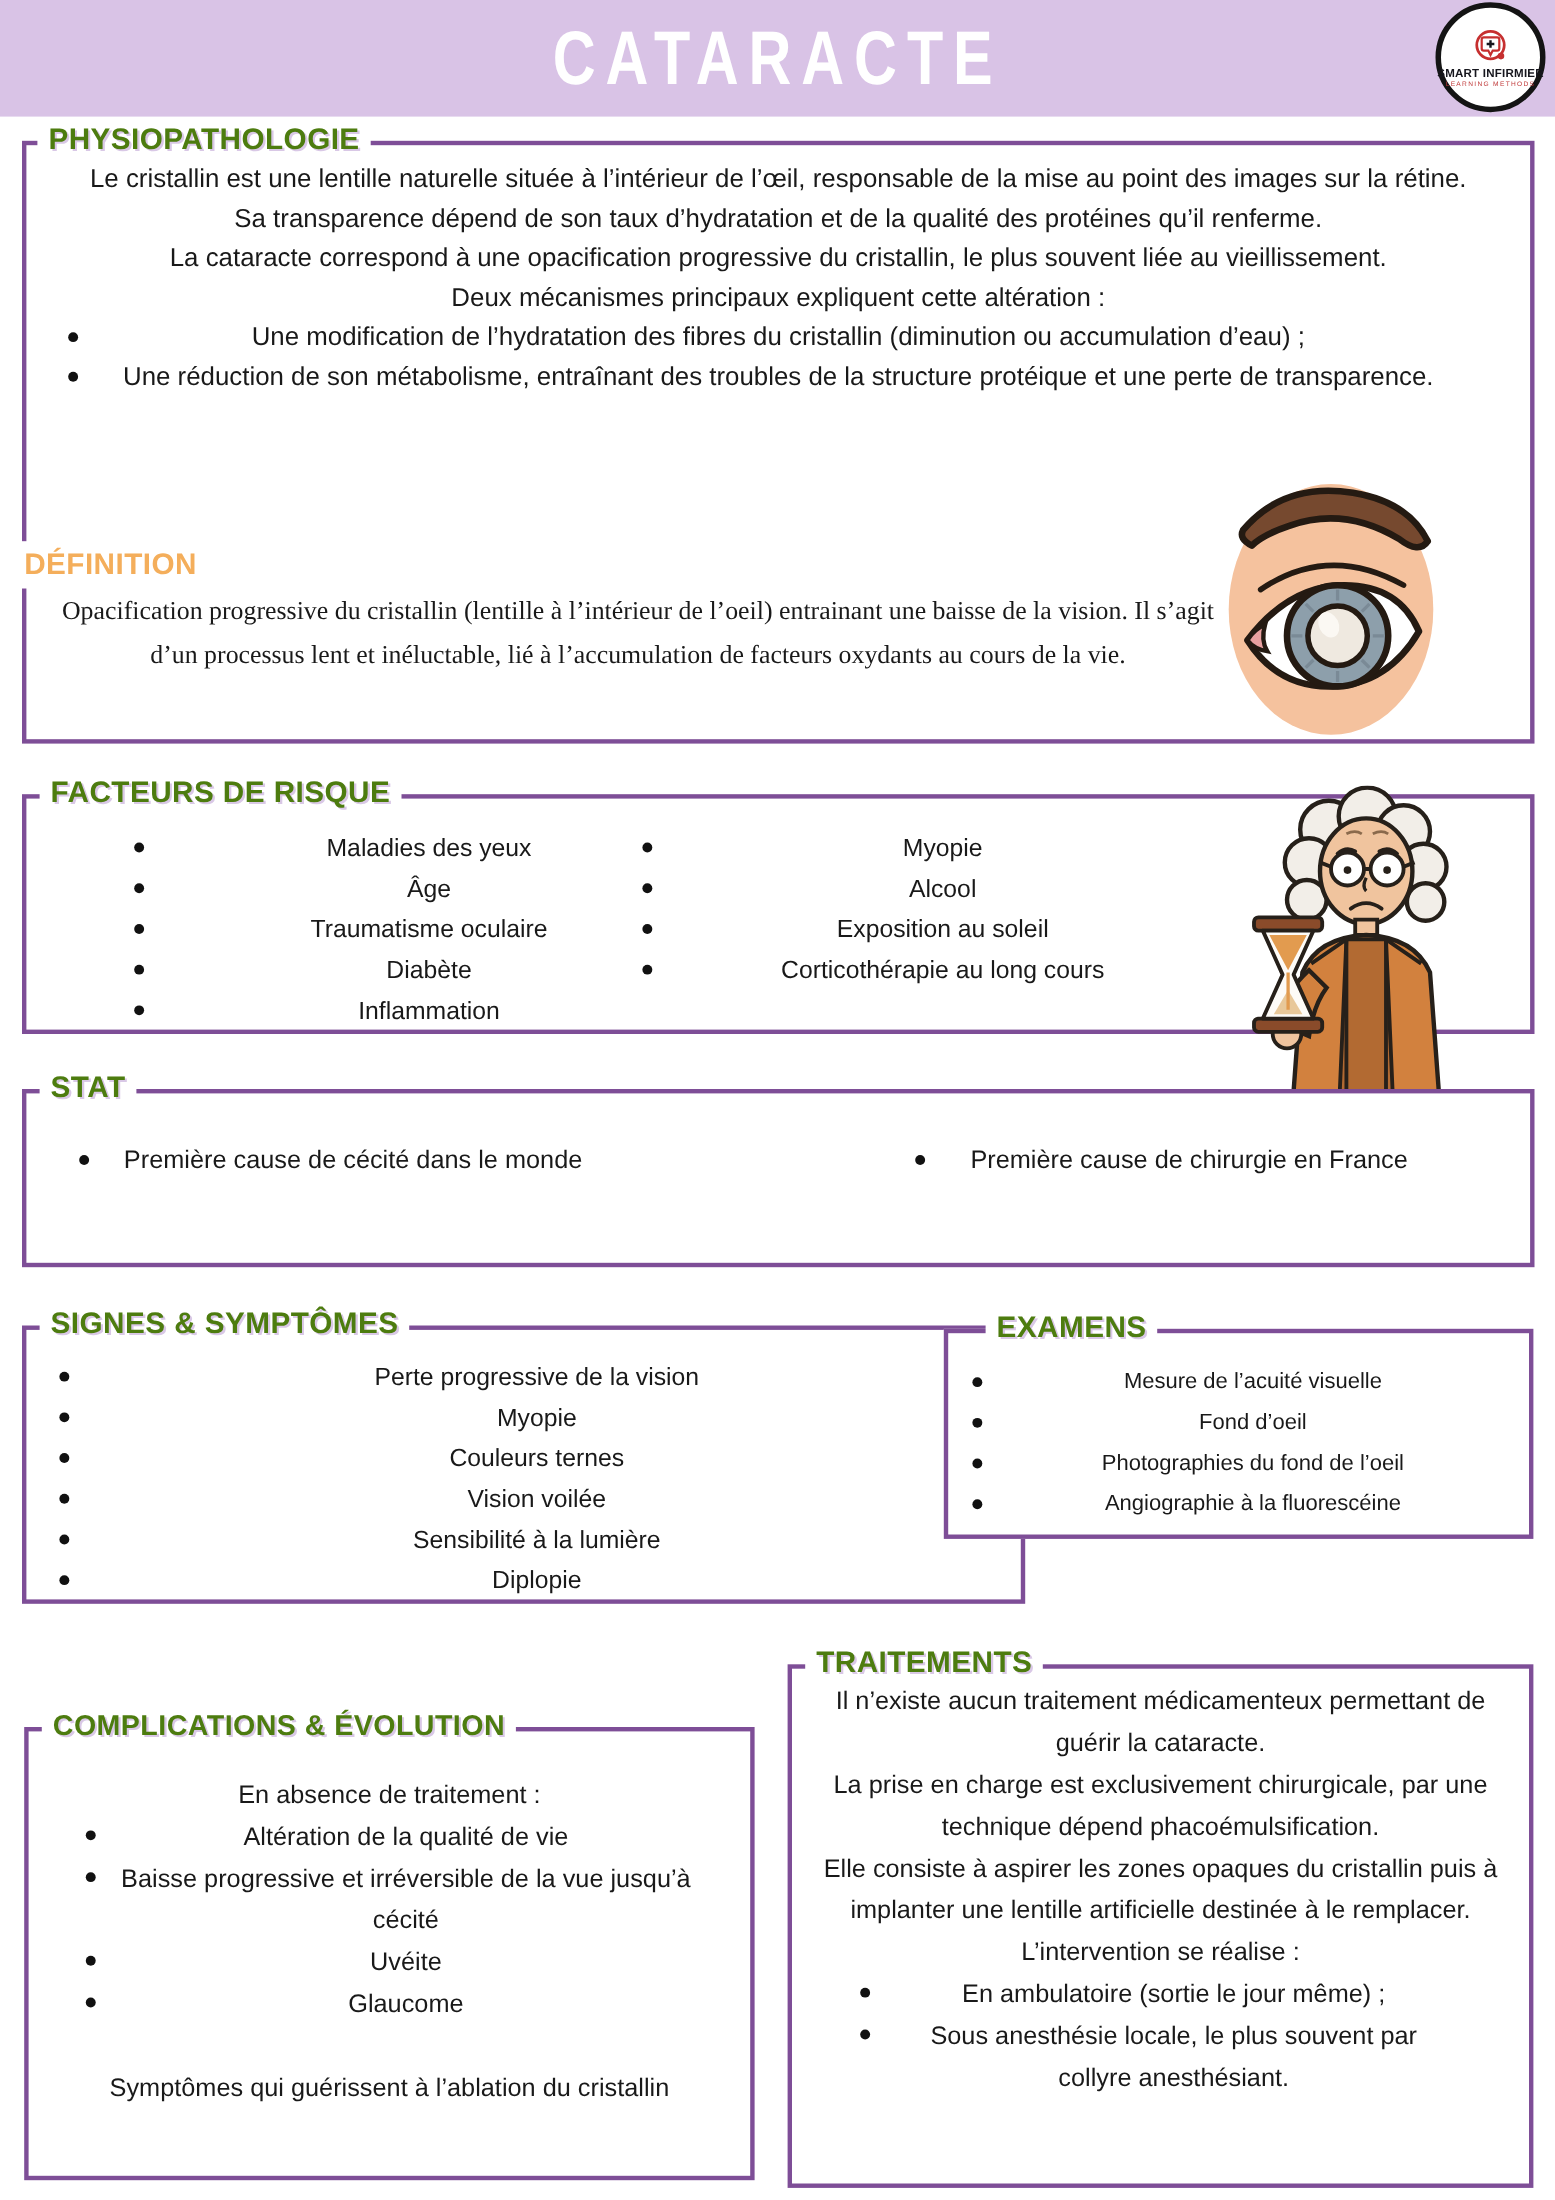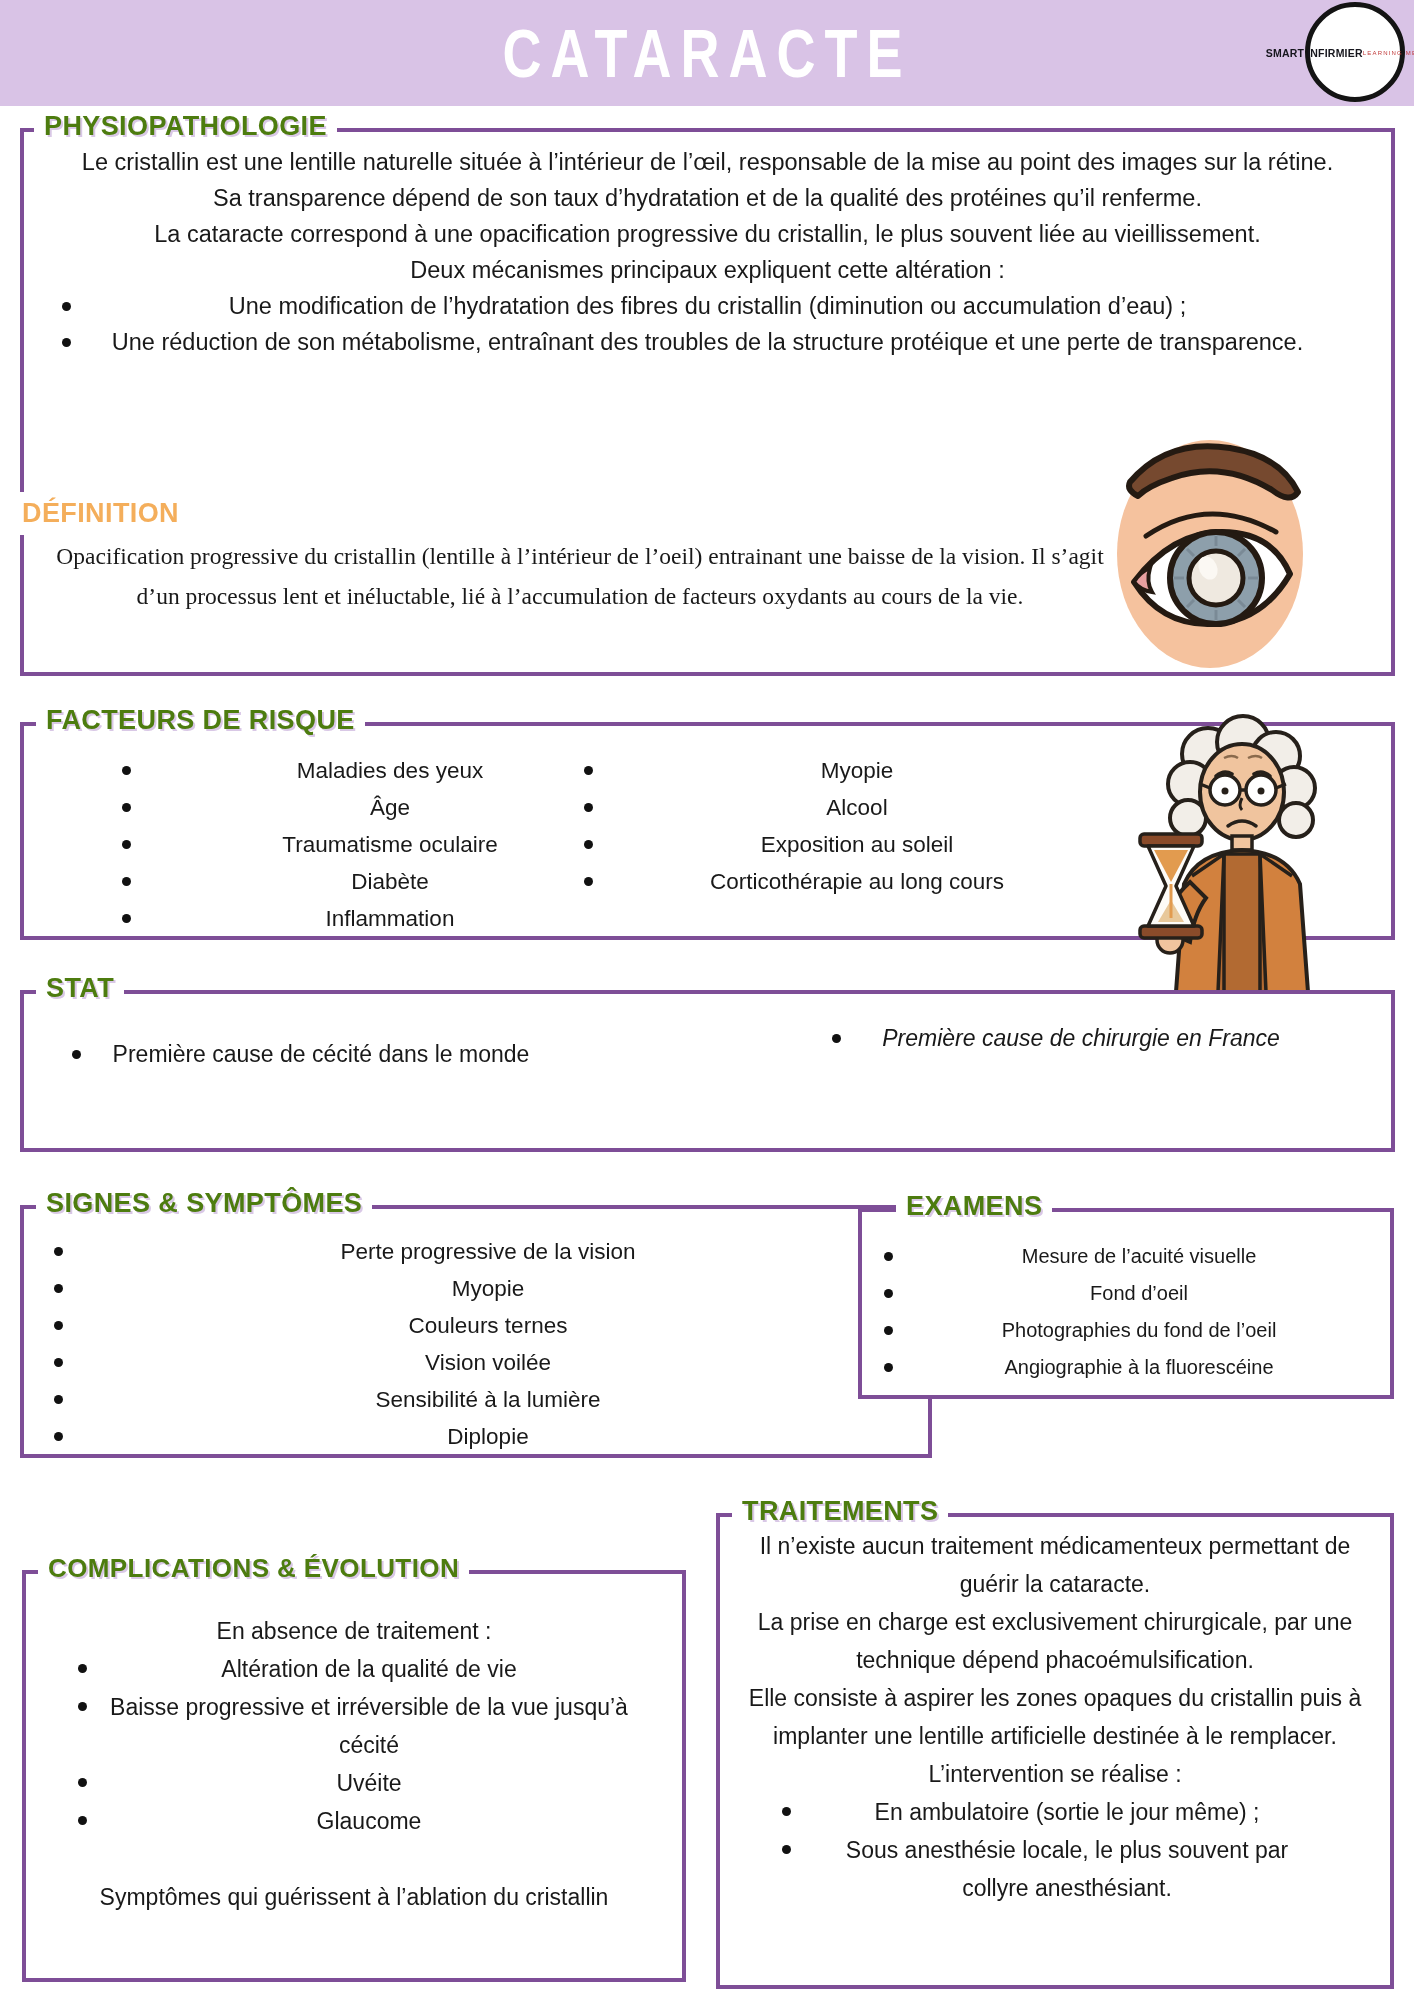--- a/index.html
+++ b/index.html
@@ -11,21 +11,21 @@
   .band{position:absolute;left:0;top:0;width:1414px;height:106px;background:#D9C3E6;}
   .band-title{
     position:absolute;left:0;top:0;width:1414px;height:106px;
     display:flex;align-items:center;justify-content:center;
     color:#ffffff;font-weight:800;font-size:54px;letter-spacing:9px;
     transform:scaleY(1.28);transform-origin:center;
   }
   .logo{
     position:absolute;left:1305px;top:2px;width:100px;height:100px;border-radius:50%;
     background:#ffffff;border:5px solid #141414;box-sizing:border-box;
-    display:flex;flex-direction:row;align-items:center;justify-content:center;
+    display:flex;flex-direction:column;align-items:center;justify-content:center;
   }
   .logo-name{font-size:10.5px;font-weight:800;color:#16161d;letter-spacing:.2px;margin-top:2px;white-space:nowrap;}
   .logo-sub{font-size:6px;color:#c03a3a;letter-spacing:1.2px;margin-top:1px;white-space:nowrap;}
   
   .panel{position:absolute;border:4px solid #7E4E97;box-sizing:border-box;background:#ffffff;}
   .legend{
     position:absolute;top:-21px;background:#ffffff;padding:0 10px;white-space:nowrap;
     font-size:27px;font-weight:800;color:#4d7c0f;letter-spacing:.4px;
     text-shadow:2px 2px 0 #d9c8e6;
   }
@@ -183,21 +183,21 @@
         <path d="M37 50 v34" stroke="#E29B4F" stroke-width="3"></path>
       </g>
     </svg>
   </div>
 
   <div class="panel" style="left:20px;top:990px;width:1375px;height:162px;">
     <span class="legend" style="left:12px;">STAT</span>
     <div class="stat-item" style="left:40px;top:42px;width:470px;">
       <div class="bl">Première cause de cécité dans le monde</div>
     </div>
-    <div class="stat-item" style="left:800px;top:26px;width:470px;font-style:italic;">
+    <div class="stat-item" style="left:800px;top:42px;width:470px;">
       <div class="bl">Première cause de chirurgie en France</div>
     </div>
   </div>
 
   <div class="panel" style="left:20px;top:1205px;width:912px;height:253px;">
     <span class="legend" style="left:12px;">SIGNES &amp; SYMPTÔMES</span>
     <div class="list-body">
       <div class="bl">Perte progressive de la vision</div>
       <div class="bl">Myopie</div>
       <div class="bl">Couleurs ternes</div>

